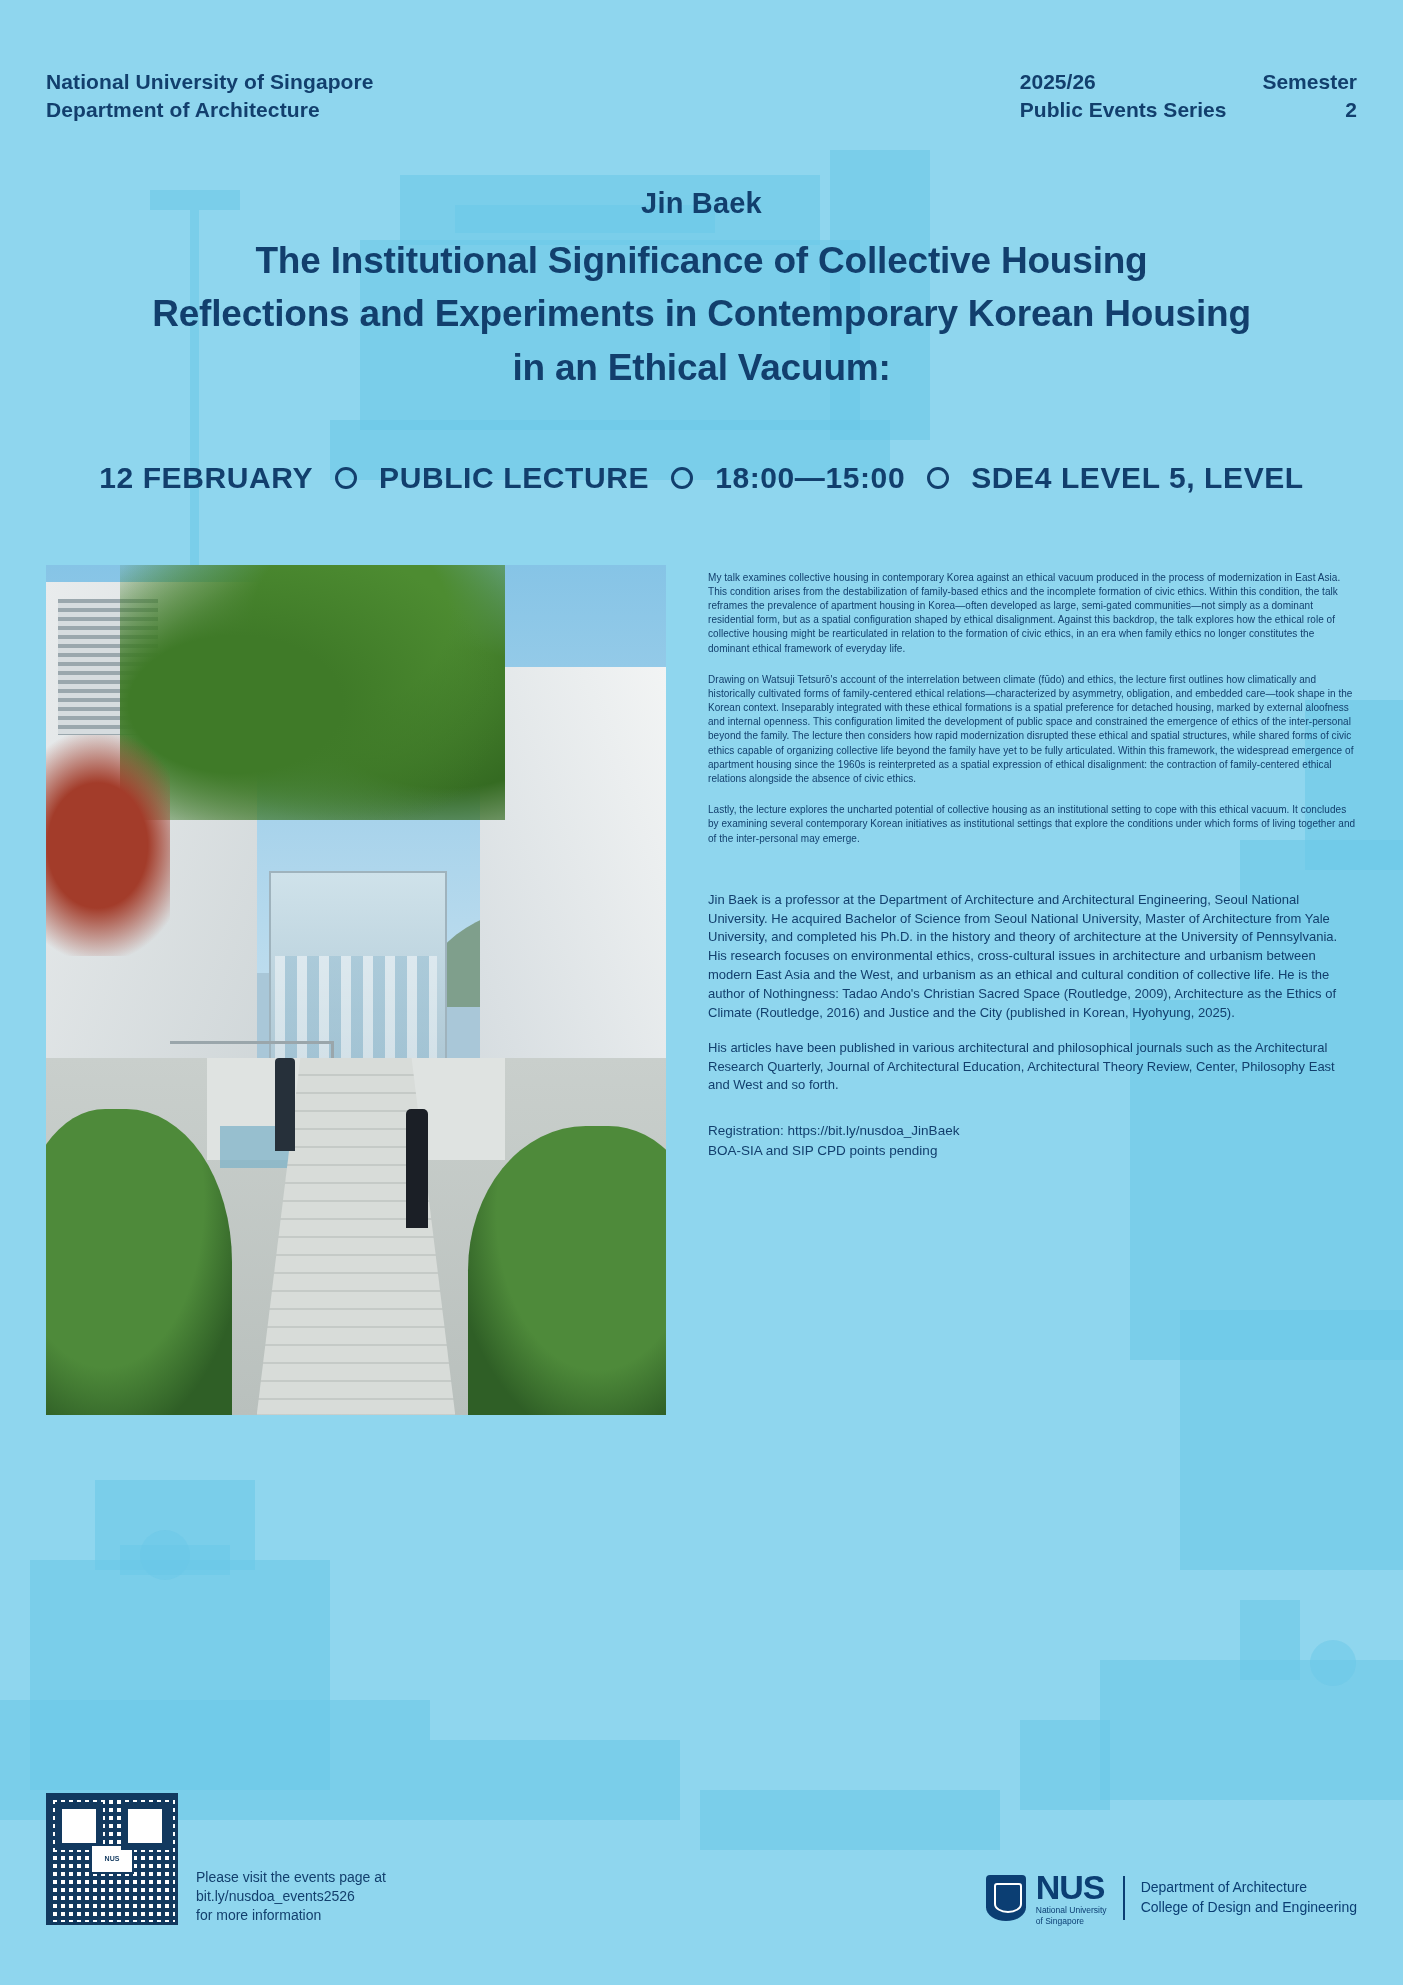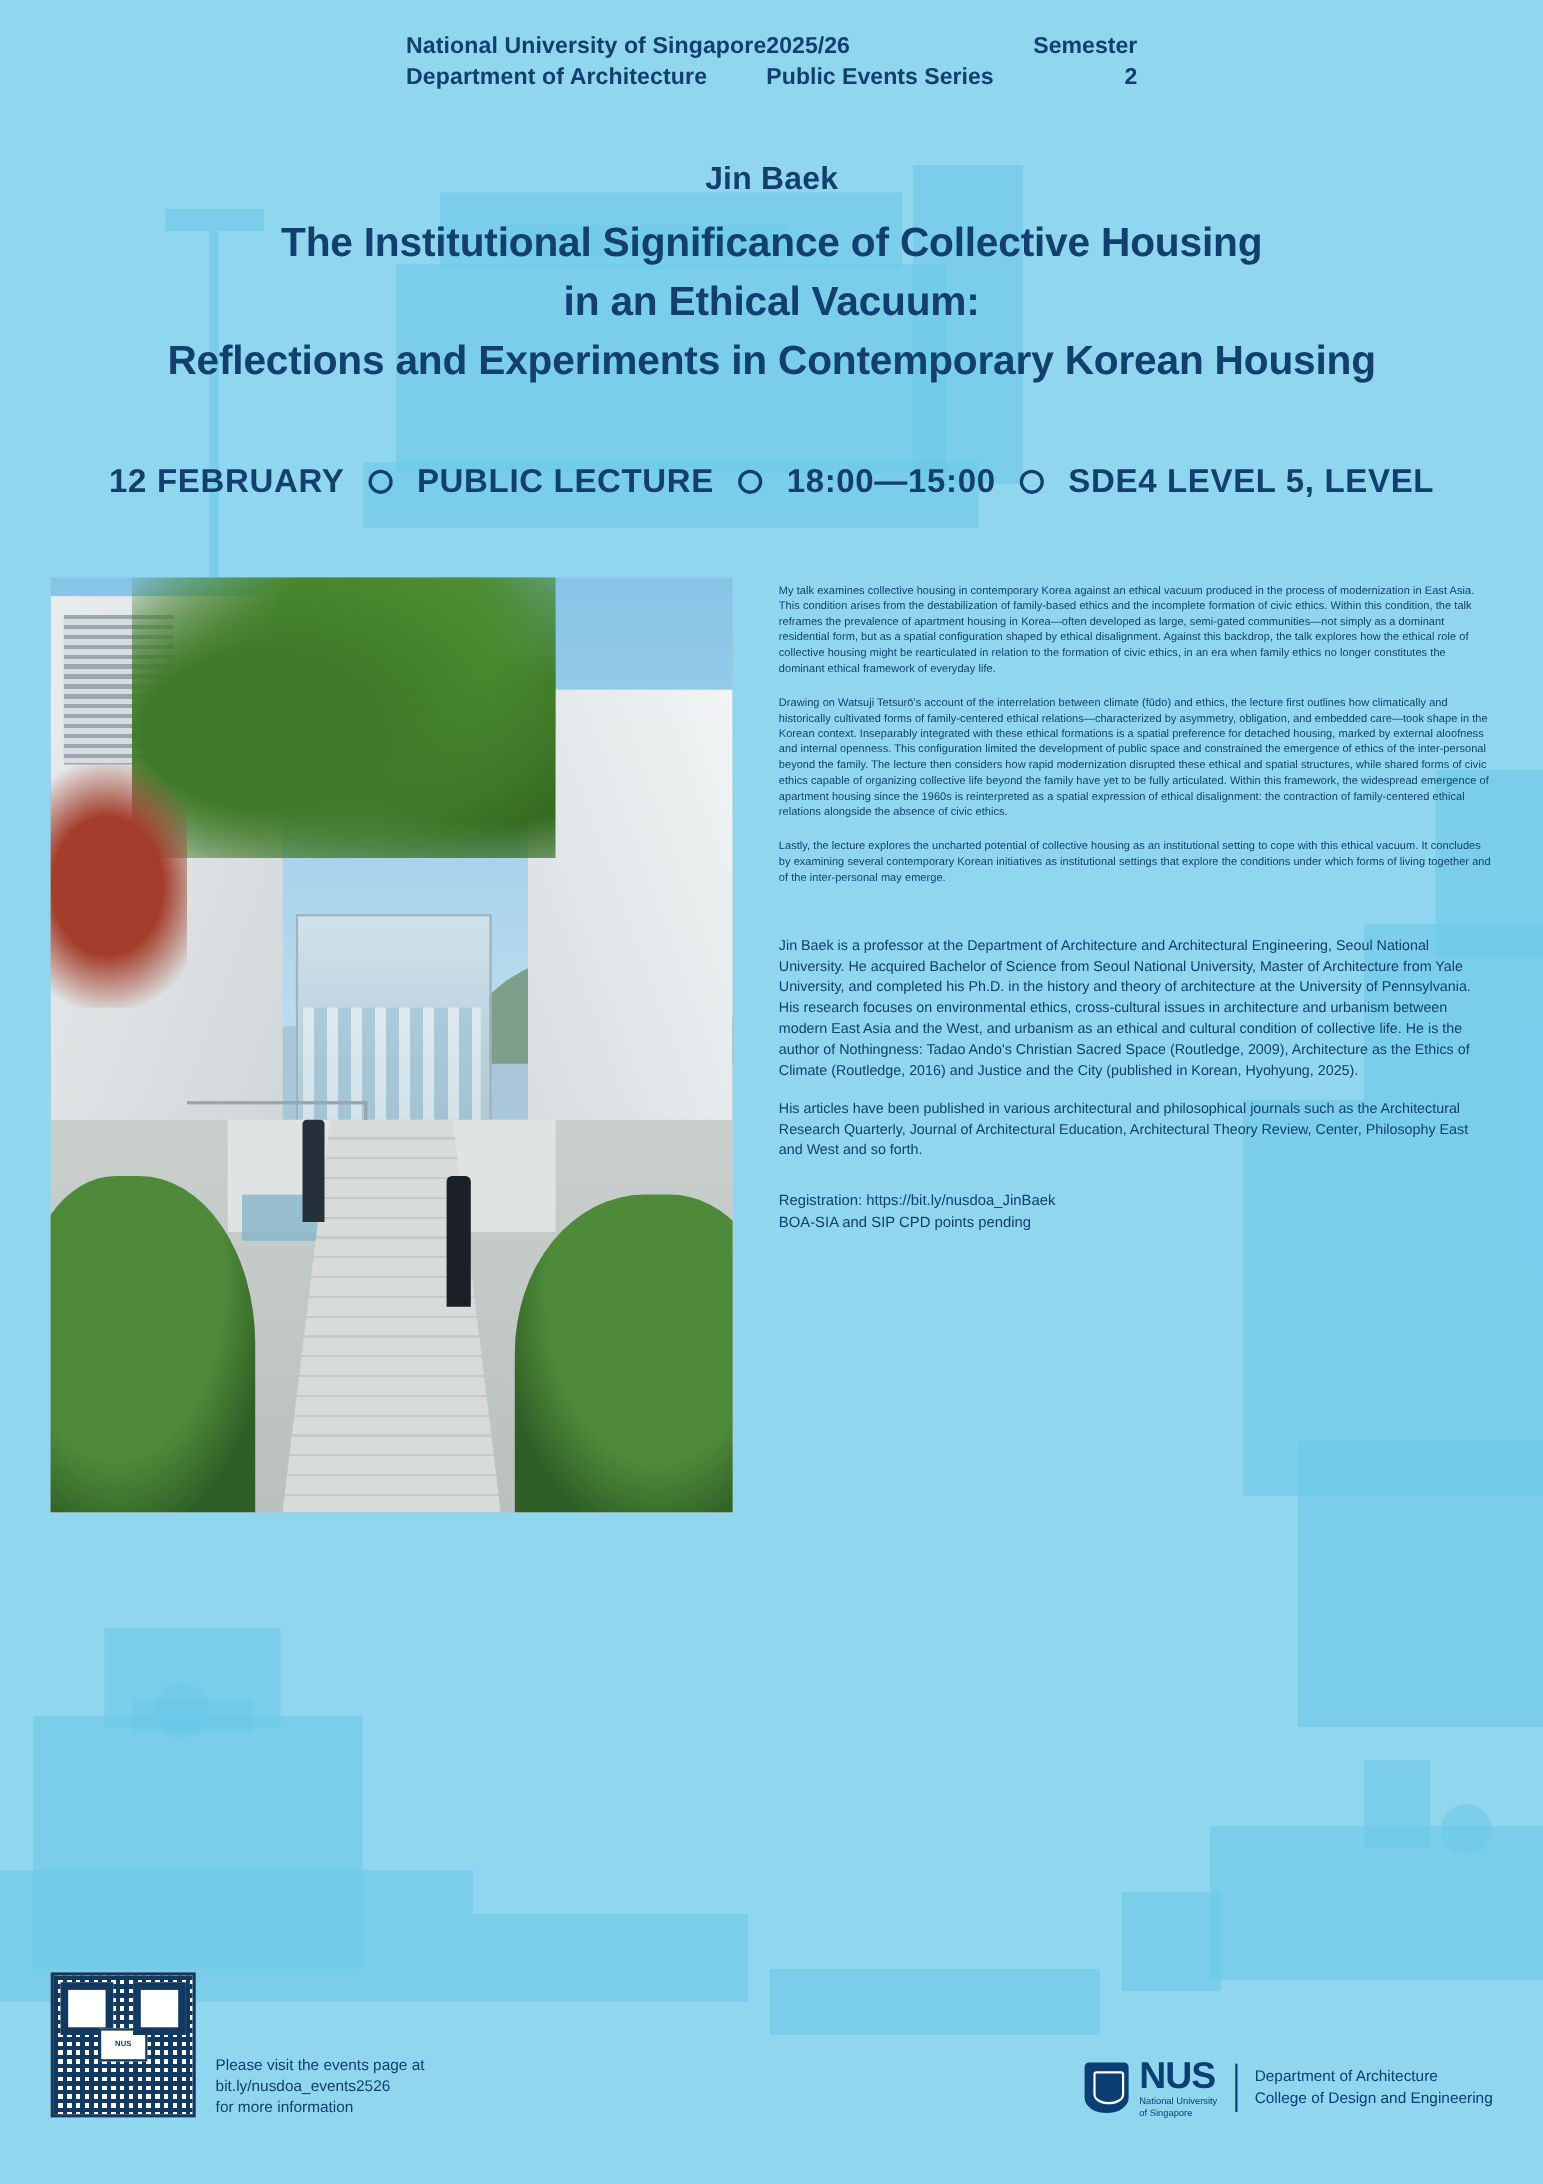--- a/index.html
+++ b/index.html
@@ -62,23 +62,23 @@
     background: rgba(105, 200, 232, 0.5);
   }
   .c1 { left: 140px; top: 1530px; width: 50px; height: 50px; }
   .c2 { left: 1310px; top: 1640px; width: 46px; height: 46px; }
 
   .content { position: relative; z-index: 2; }
 
   
   .header {
     display: flex;
-    justify-content: center;
+    justify-content: space-between;
     align-items: flex-start;
-    padding: 28px 46px 0 46px;
+    padding: 68px 46px 0 46px;
   }
   .header-left {
     font-size: 21px;
     font-weight: bold;
     line-height: 1.35;
     letter-spacing: 0.1px;
   }
   .header-right {
     display: flex;
     gap: 36px;
@@ -402,22 +402,22 @@
         <div>Semester</div>
         <div>2</div>
       </div>
     </div>
   </div>
 
   <div class="title-block">
     <div class="speaker">Jin Baek</div>
     <div class="title">
       <div>The Institutional Significance of Collective Housing</div>
+      <div>Reflections and Experiments in Contemporary Korean Housing</div>
       <div>in an Ethical Vacuum:</div>
-      <div>Reflections and Experiments in Contemporary Korean Housing</div>
     </div>
   </div>
 
   <div class="meta-strip">
     <span>12 FEBRUARY</span>
     <span class="meta-dot"></span>
     <span>PUBLIC LECTURE</span>
     <span class="meta-dot"></span>
     <span>18:00—15:00</span>
     <span class="meta-dot"></span>

